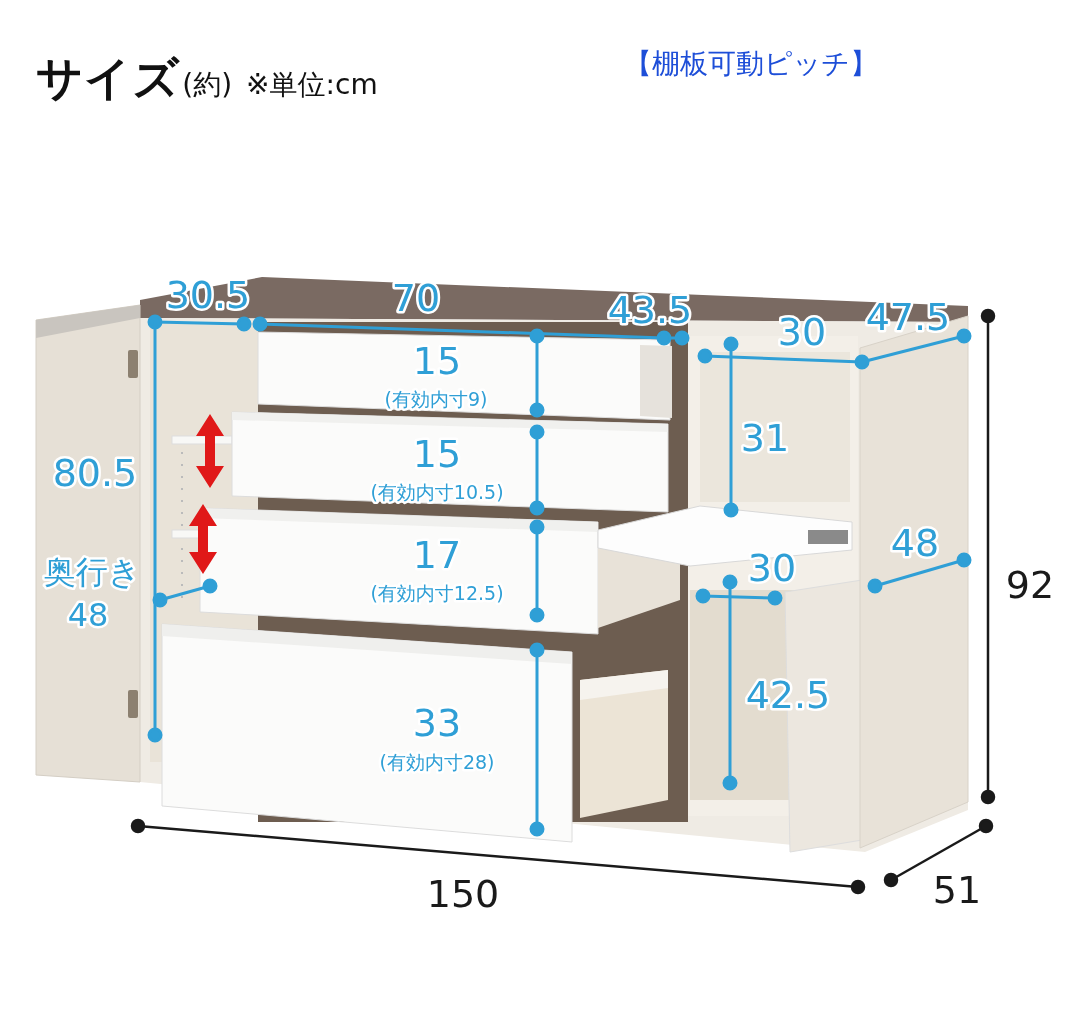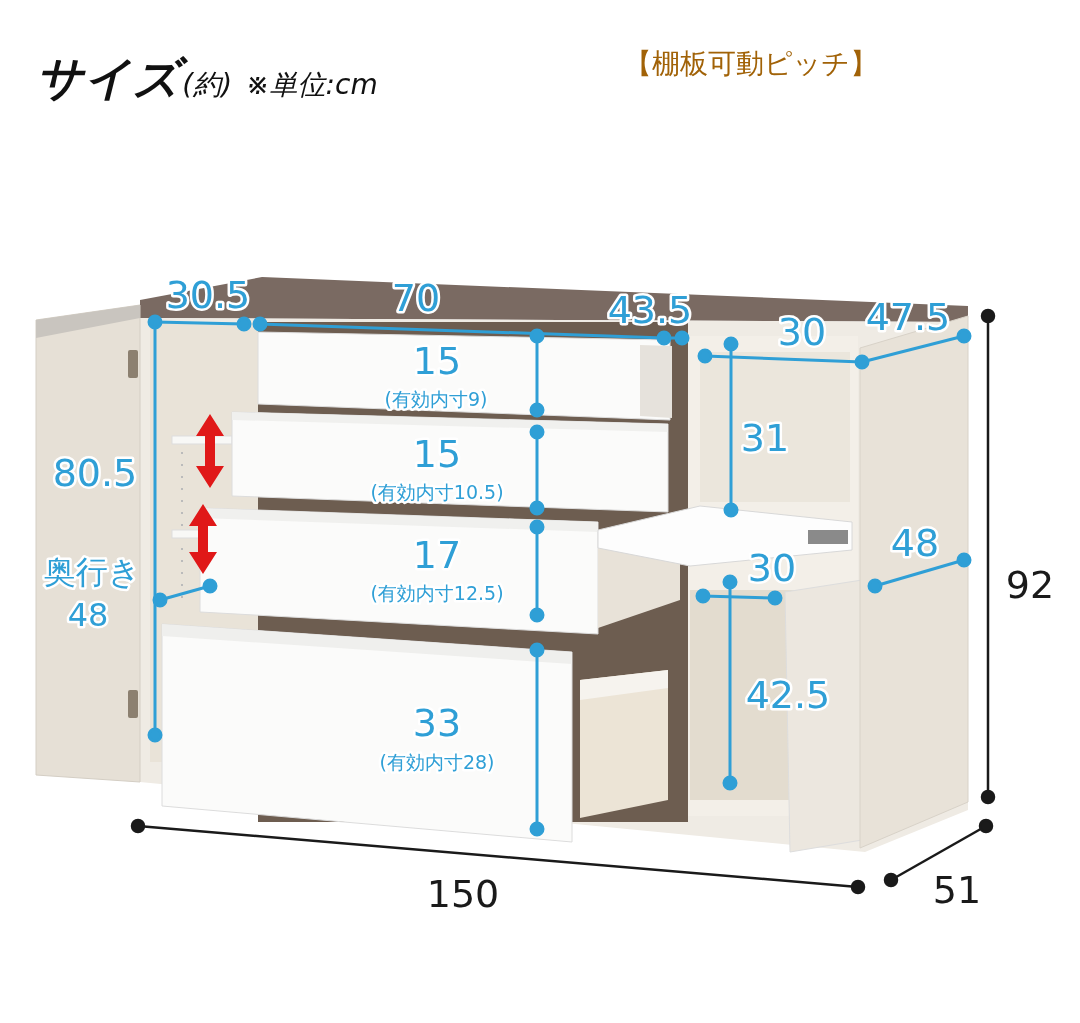--- a/index.html
+++ b/index.html
@@ -1,22 +1,22 @@
 <!DOCTYPE html>
 <html><head>
   <meta charset="utf-8">
   <style>
     html, body { margin: 0; padding: 0; background: #ffffff; }
     body { width: 1080px; height: 1023px; position: relative; overflow: hidden;
            font-family: "DejaVu Sans", "Liberation Sans", sans-serif; }
-    .title { position: absolute; left: 36px; top: 48px; white-space: nowrap; color: #111; font-style: italic; }
+    .title { position: absolute; left: 36px; top: 48px; white-space: nowrap; color: #111; }
     .title .main { font-size: 46px; font-weight: bold; letter-spacing: 1px; }
     .title .approx { font-size: 28px; margin-left: 2px; }
     .title .unit { font-size: 28px; margin-left: 14px; }
-    .note { position: absolute; left: 624px; top: 44px; color: #a16207; font-size: 28px; line-height: 40px; white-space: nowrap; }
+    .note { position: absolute; left: 624px; top: 44px; color: #1d4ed8; font-size: 28px; line-height: 40px; white-space: nowrap; }
     svg { position: absolute; left: 0; top: 0; }
     .dim { fill: #2f9fd6; font-family: "DejaVu Sans", sans-serif; paint-order: stroke; stroke: #ffffff; stroke-width: 5px; stroke-linejoin: round; }
     .dimbig { font-size: 38px; }
     .dimsub { font-size: 19px; }
     .blk { fill: #1a1a1a; font-family: "DejaVu Sans", sans-serif; font-size: 38px; }
   </style>
 </head>
 <body>
 
 <div class="title">

